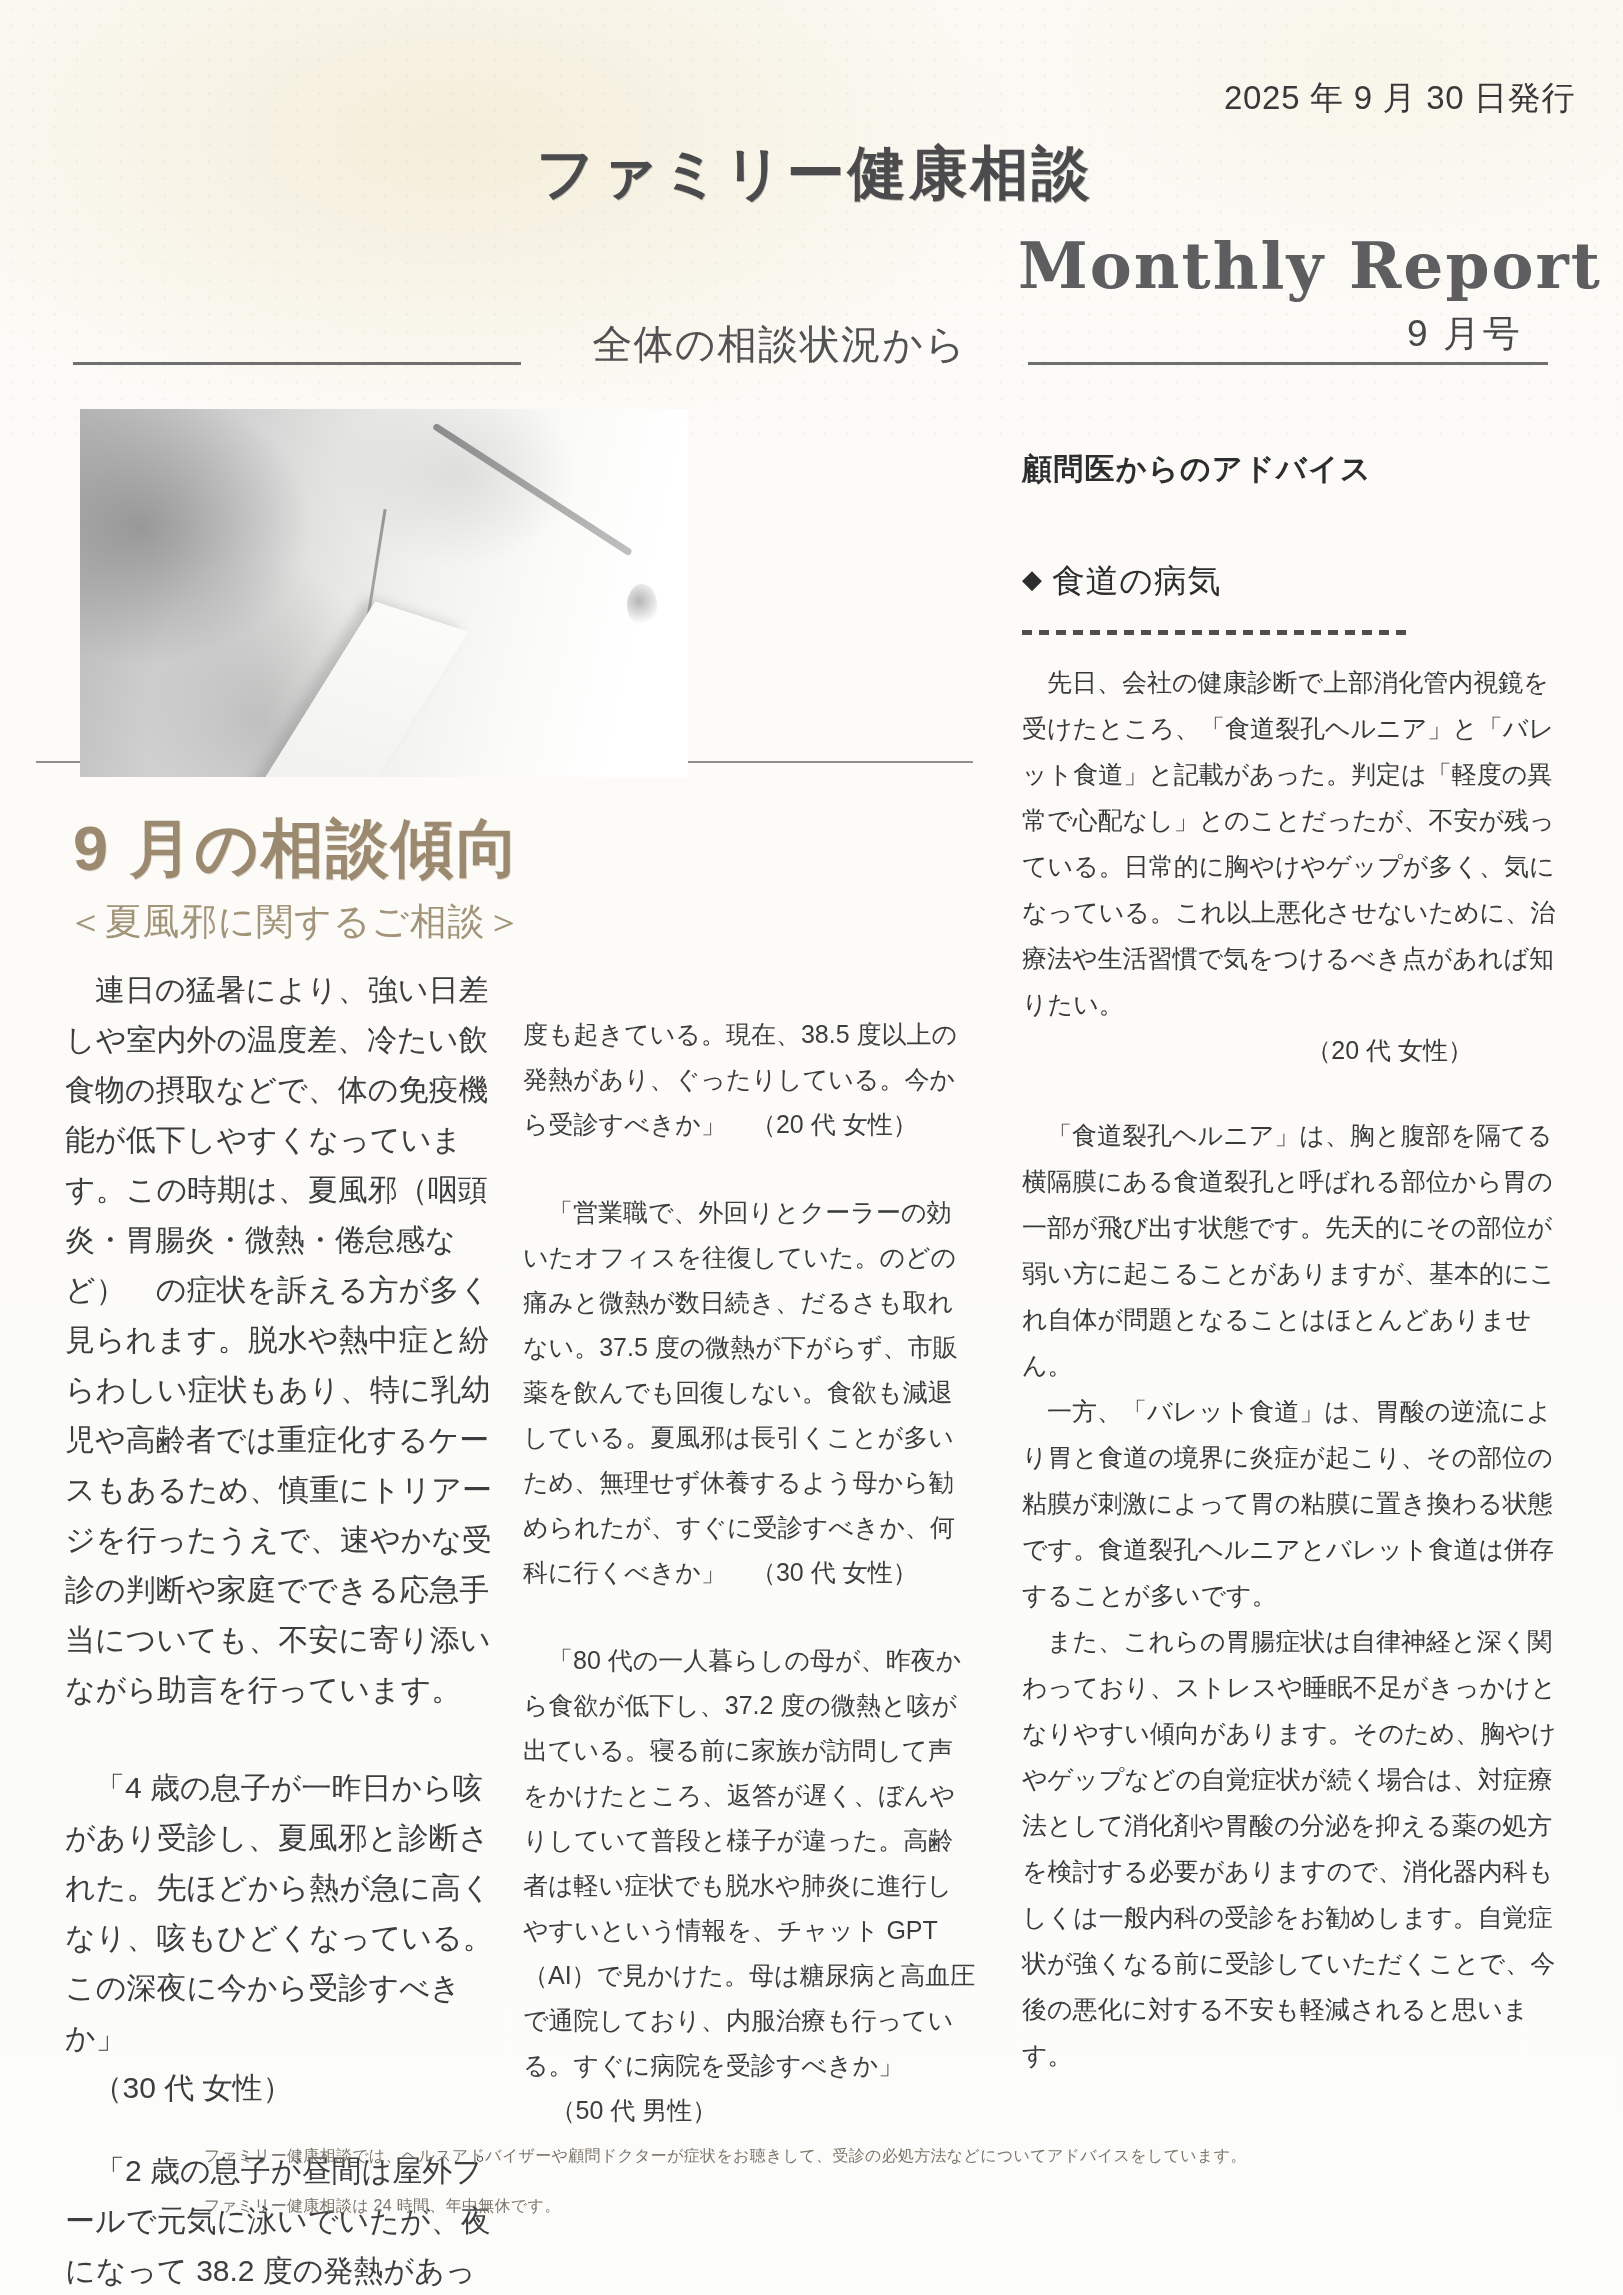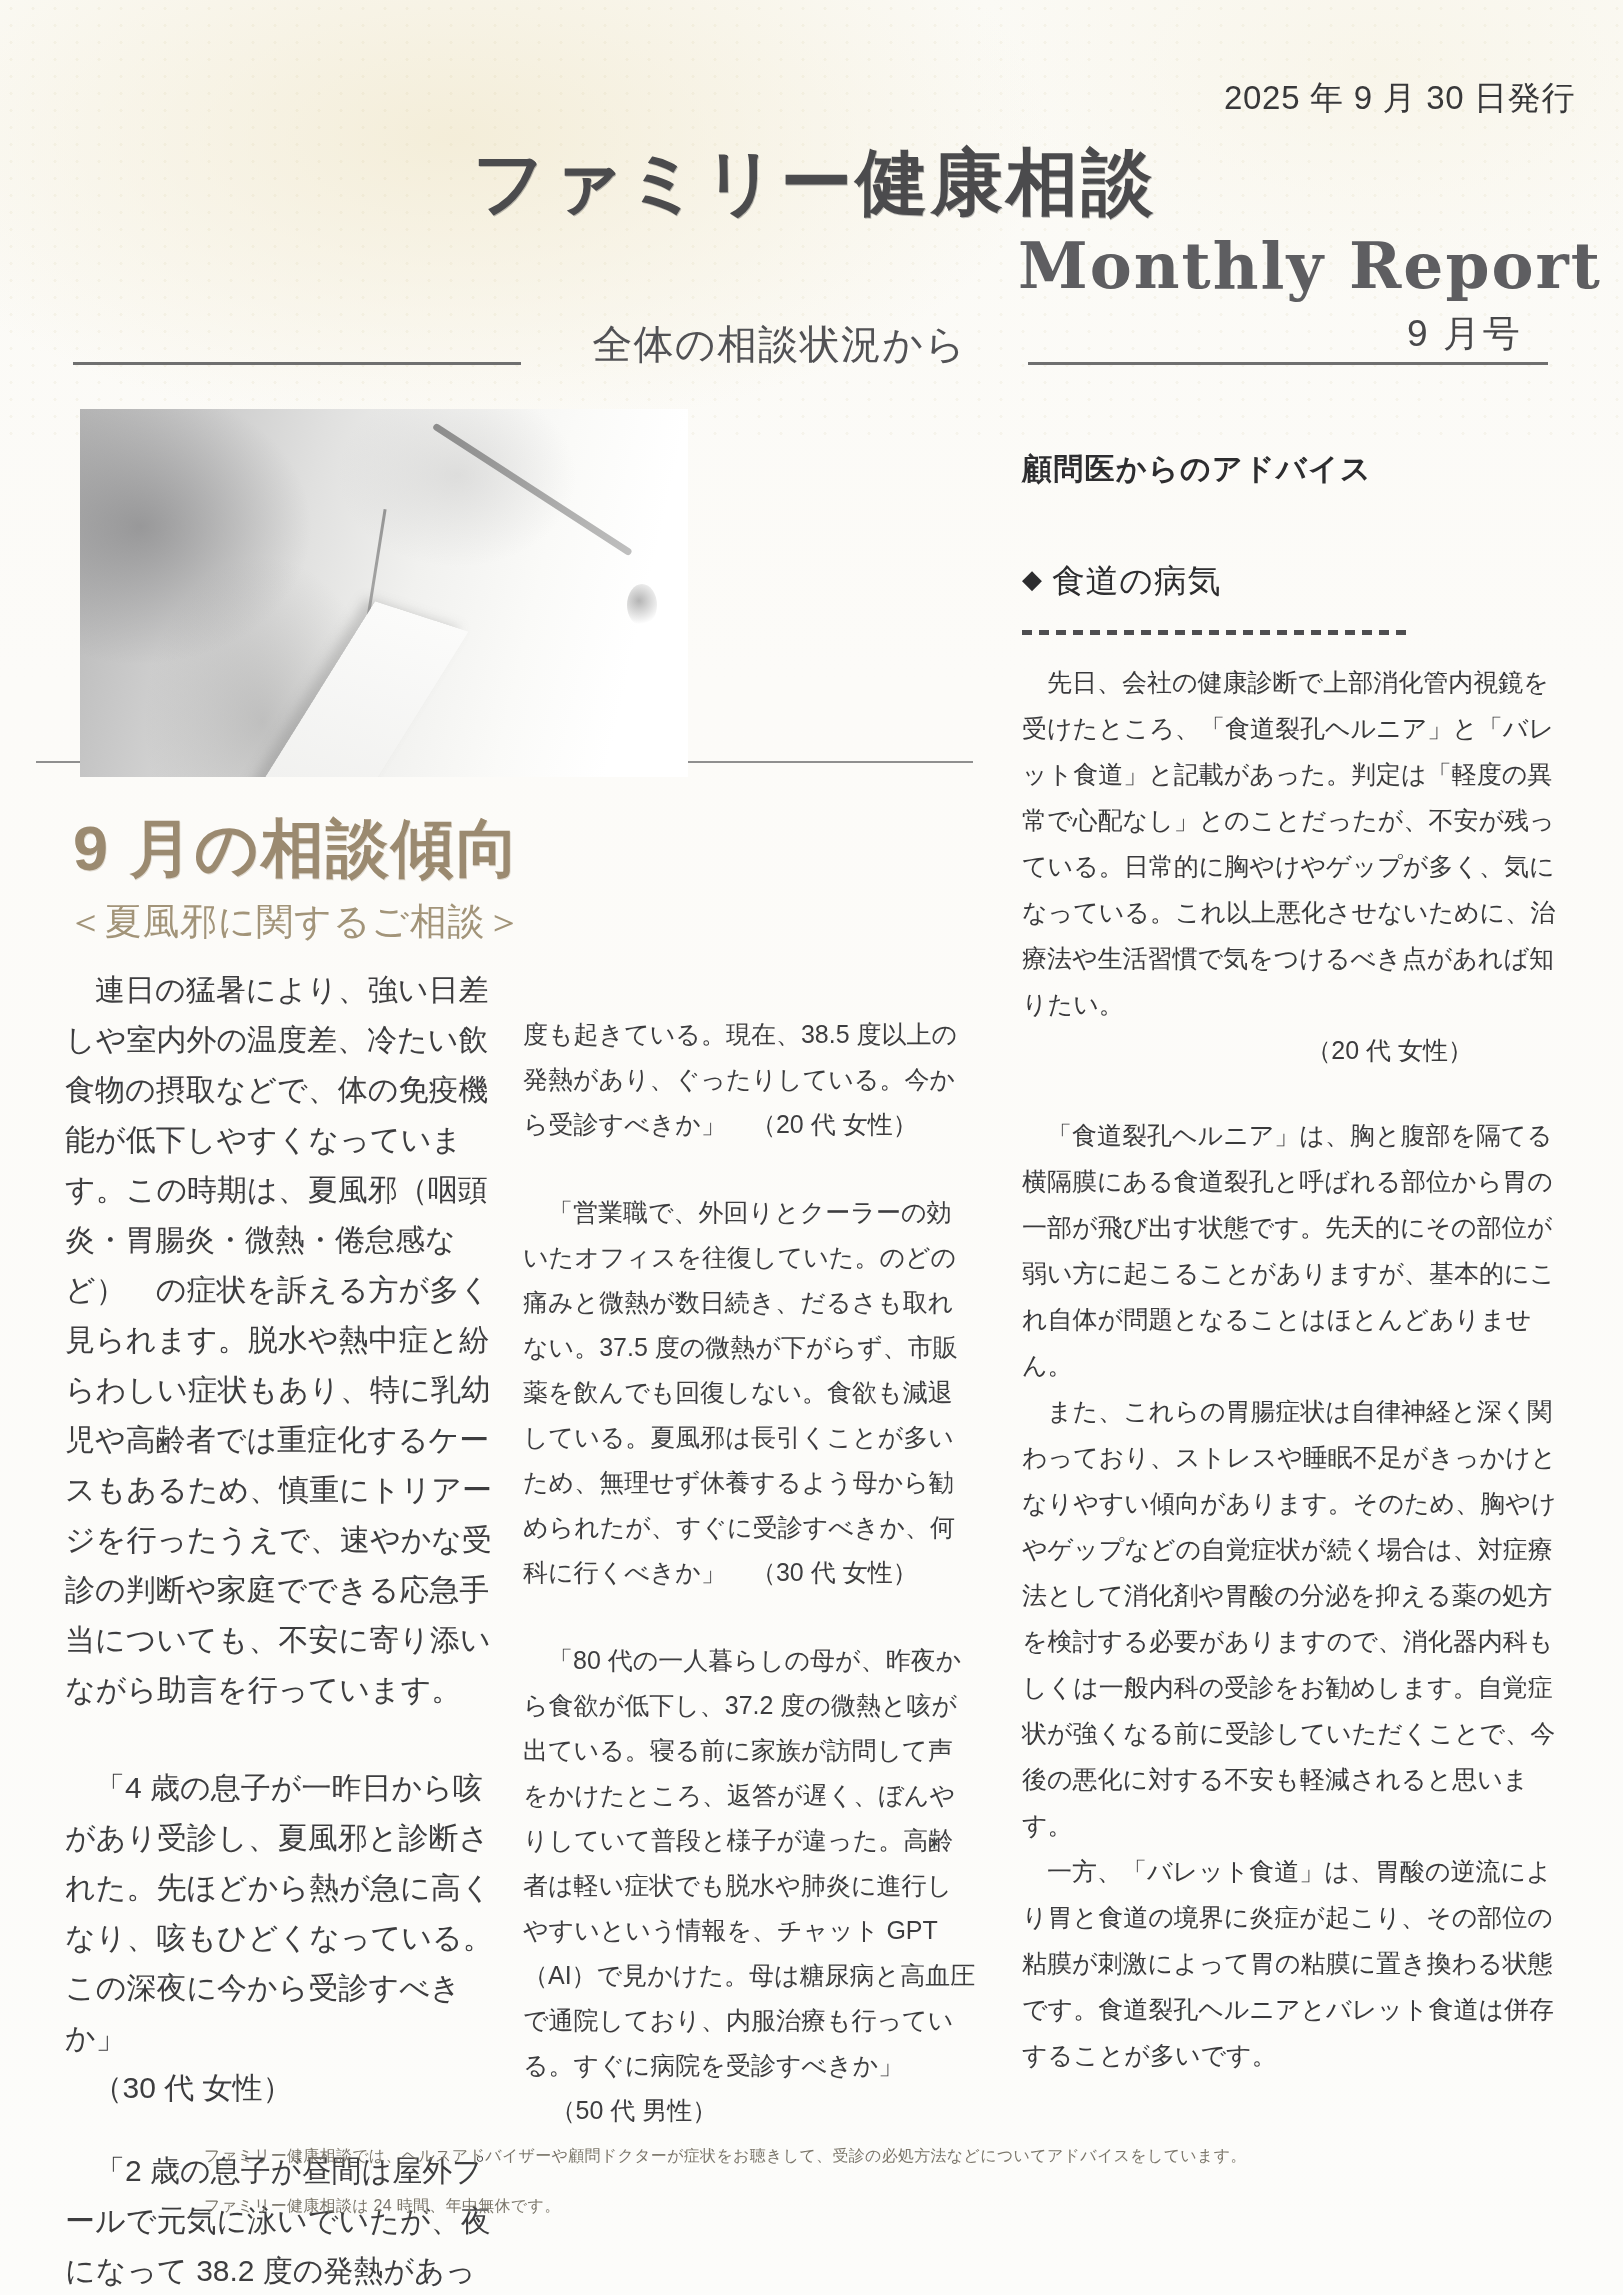--- a/index.html
+++ b/index.html
@@ -20,21 +20,21 @@
     content:"";position:absolute;left:0;top:0;width:100%;height:445px;
     background-image:radial-gradient(circle,rgba(198,186,132,.38) 0 1.4px,transparent 1.7px);
     background-size:22px 17px;
     opacity:.28;pointer-events:none;
   }
   .abs{position:absolute;}
 
   .issue-date{top:76px;left:1224px;font-size:33px;letter-spacing:0.7px;color:#38383a;}
   .main-title{
     top:135px;left:419px;width:791px;text-align:center;
-    font-size:72px;font-weight:900;color:#4b4b4d;letter-spacing:3.3px;
+    font-size:58px;font-weight:900;color:#4b4b4d;letter-spacing:3.3px;
     text-shadow:0.7px 0.7px 0 rgba(70,70,70,.35);
     white-space:nowrap;
   }
   .monthly-report{
     top:229px;left:1018px;
     font-family:"DejaVu Serif",serif;font-weight:700;
     font-size:63px;color:#5e5e61;letter-spacing:2px;white-space:nowrap;
   }
   .issue-label{top:309px;left:1407px;font-size:37px;color:#48484a;letter-spacing:2.6px;white-space:nowrap;}
   .section-heading{
@@ -149,21 +149,21 @@
   <div class="abs advisor-heading">顧問医からのアドバイス</div>
   <div class="abs topic-heading">
     <span class="bullet">◆</span><span>食道の病気</span>
   </div>
   <div class="abs dashed-divider"></div>
 
   <div class="abs body-col right-body">
     <p>　先日、会社の健康診断で上部消化管内視鏡を受けたところ、「食道裂孔ヘルニア」と「バレット食道」と記載があった。判定は「軽度の異常で心配なし」とのことだったが、不安が残っている。日常的に胸やけやゲップが多く、気になっている。これ以上悪化させないために、治療法や生活習慣で気をつけるべき点があれば知りたい。</p>
     <p class="attr-right">（20 代 女性）</p>
     <p class="gap">　「食道裂孔ヘルニア」は、胸と腹部を隔てる横隔膜にある食道裂孔と呼ばれる部位から胃の一部が飛び出す状態です。先天的にその部位が弱い方に起こることがありますが、基本的にこれ自体が問題となることはほとんどありません。</p>
+    <p>　一方、「バレット食道」は、胃酸の逆流により胃と食道の境界に炎症が起こり、その部位の粘膜が刺激によって胃の粘膜に置き換わる状態です。食道裂孔ヘルニアとバレット食道は併存することが多いです。</p>
     <p>　また、これらの胃腸症状は自律神経と深く関わっており、ストレスや睡眠不足がきっかけとなりやすい傾向があります。そのため、胸やけやゲップなどの自覚症状が続く場合は、対症療法として消化剤や胃酸の分泌を抑える薬の処方を検討する必要がありますので、消化器内科もしくは一般内科の受診をお勧めします。自覚症状が強くなる前に受診していただくことで、今後の悪化に対する不安も軽減されると思います。</p>
-    <p>　一方、「バレット食道」は、胃酸の逆流により胃と食道の境界に炎症が起こり、その部位の粘膜が刺激によって胃の粘膜に置き換わる状態です。食道裂孔ヘルニアとバレット食道は併存することが多いです。</p>
   </div>
 
   <div class="abs footer-line f1">ファミリー健康相談では、ヘルスアドバイザーや顧問ドクターが症状をお聴きして、受診の必処方法などについてアドバイスをしています。</div>
   <div class="abs footer-line f2">ファミリー健康相談は 24 時間、年中無休です。</div>
 
 </div>
 
 
 </body></html>

